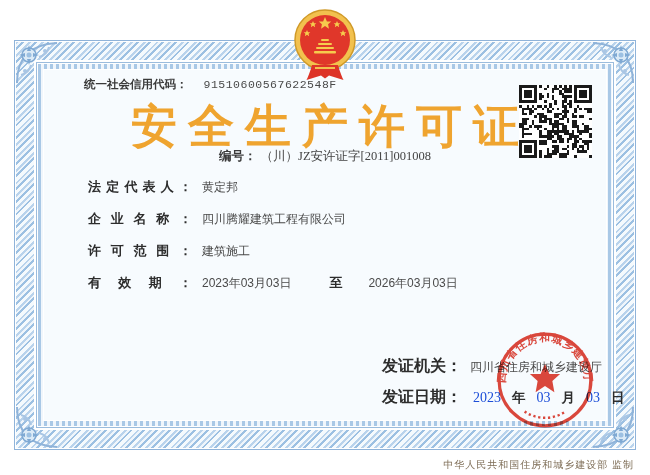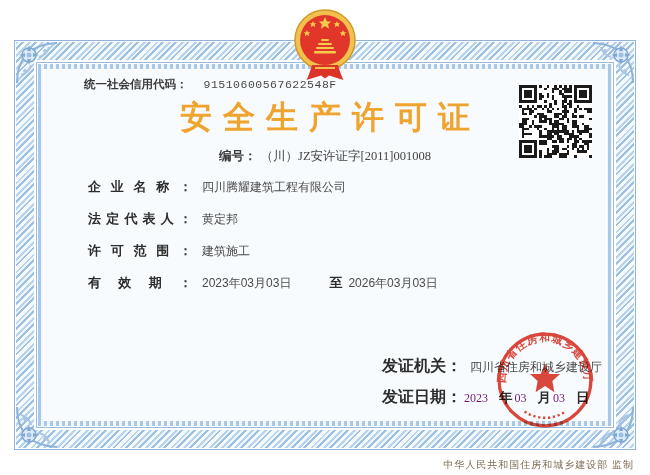--- a/index.html
+++ b/index.html
@@ -20,40 +20,40 @@
   .corner{position:absolute;width:44px;height:44px;z-index:2;}
   .corner.tl{left:15px;top:41px;}
   .corner.tr{right:15px;top:41px;transform:scaleX(-1);}
   .corner.bl{left:15px;bottom:26px;transform:scaleY(-1);}
   .corner.br{right:15px;bottom:26px;transform:scale(-1,-1);}
   
   .credit-line{position:absolute;left:40px;top:77px;z-index:3;font-size:11.5px;color:#3a3a3a;white-space:nowrap;}
   .credit-line .lbl{font-weight:bold;padding-left:44px;}
   .credit-line .val{font-family:Liberation Mono, monospace;color:#4a4a4a;margin-left:16px;letter-spacing:.5px;}
   .cert-title{position:absolute;left:0;top:96px;width:100%;text-align:center;z-index:3;
-    font-size:32px;font-weight:bold;color:var(--title-color,#EFA42F);
+    font-size:46px;font-weight:bold;color:var(--title-color,#EFA42F);
     letter-spacing:11px;text-indent:11px;white-space:nowrap;}
   .serial-line{position:absolute;left:0;top:148px;width:100%;text-align:center;z-index:3;
     font-size:12.5px;color:#3b3b3b;white-space:nowrap;}
   .serial-line .lbl{font-weight:bold;}
   .serial-line .val{font-family:Liberation Serif, serif;color:#444;margin-left:4px;}
   .qr{position:absolute;left:519px;top:85px;width:73px;height:73px;z-index:3;background:#fff;}
   .fields{position:absolute;left:88px;top:179px;z-index:3;}
   .row{margin-bottom:15px;white-space:nowrap;font-size:12px;line-height:1.3;}
   .row .lbl{display:inline-block;width:104px;font-size:13px;font-weight:bold;color:#2d2d2d;
     text-align:justify;text-align-last:justify;vertical-align:baseline;}
   .row .val{margin-left:10px;color:#4a4a4a;}
   .row .sep{margin-left:38px;font-weight:bold;color:#2d2d2d;font-size:13px;}
-  .row .val2{margin-left:6px;color:#4a4a4a;}
+  .row .val2{margin-left:26px;color:#4a4a4a;}
   .issuer-line,.date-line{position:absolute;left:382px;z-index:3;white-space:nowrap;font-size:12px;}
   .issuer-line{top:356px;}
   .date-line{top:387px;}
   .issuer-line .lbl,.date-line .lbl{font-size:16px;font-weight:bold;color:#2d2d2d;}
   .issuer-line .val{margin-left:8px;color:#4a4a4a;}
-  .date-line .num{font-family:"Liberation Serif","DejaVu Serif",serif;color:#701a75;font-size:12px;margin-left:2px;}
+  .date-line .num{font-family:"Liberation Serif","DejaVu Serif",serif;color:#1d4ed8;font-size:14px;margin-left:11px;}
   .date-line .unit{font-size:13.5px;font-weight:bold;color:#2d2d2d;margin-left:11px;}
   .seal{position:absolute;left:494px;top:329px;width:102px;height:102px;z-index:5;
     mix-blend-mode:multiply;opacity:.92;}
   .emblem{position:absolute;left:291px;top:6px;width:68px;height:76px;z-index:4;}
   .footer-line{position:absolute;right:16px;bottom:3px;z-index:3;font-size:10px;color:#7d6c55;letter-spacing:1px;white-space:nowrap;}
 </style>
 </head>
 <body>
 
 <div class="frame">
@@ -425,24 +425,24 @@
       <rect x="16" y="28" width="1" height="1"></rect>
       <rect x="17" y="28" width="1" height="1"></rect>
       <rect x="18" y="28" width="1" height="1"></rect>
       <rect x="22" y="28" width="1" height="1"></rect>
       <rect x="28" y="28" width="1" height="1"></rect>
     </g>
 </svg>
 
 <div class="fields">
   <div class="row">
-    <span class="lbl">企业名称：</span><span class="val">四川腾耀建筑工程有限公司</span>
+    <span class="lbl">法定代表人：</span><span class="val">黄定邦</span>
   </div>
   <div class="row">
-    <span class="lbl">法定代表人：</span><span class="val">黄定邦</span>
+    <span class="lbl">企业名称：</span><span class="val">四川腾耀建筑工程有限公司</span>
   </div>
   <div class="row">
     <span class="lbl">许可范围：</span><span class="val">建筑施工</span>
   </div>
   <div class="row">
     <span class="lbl">有效期：</span><span class="val">2023年03月03日</span><span class="sep">至</span><span class="val2">2026年03月03日</span>
   </div>
 </div>
 
 <div class="issuer-line">

